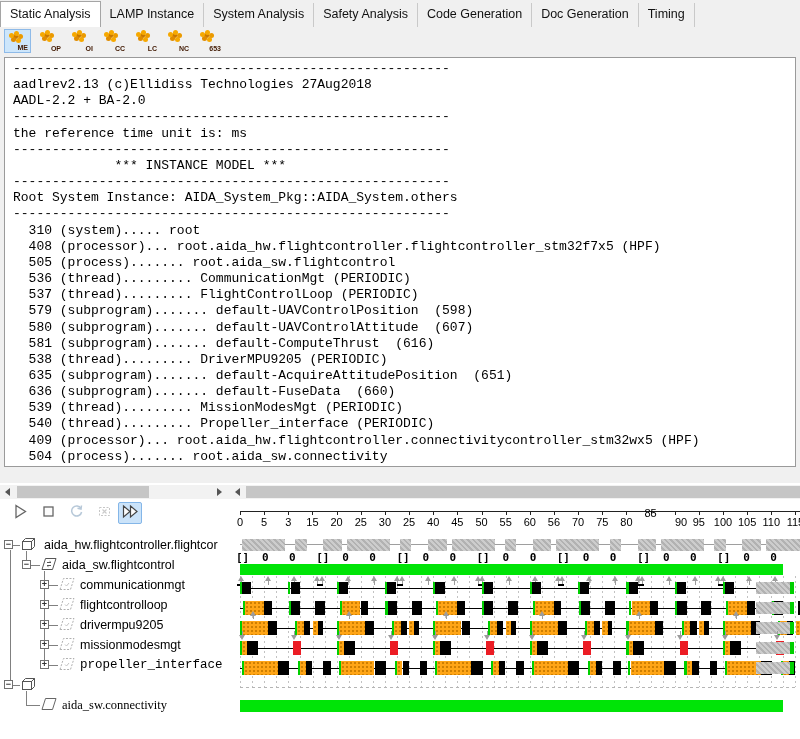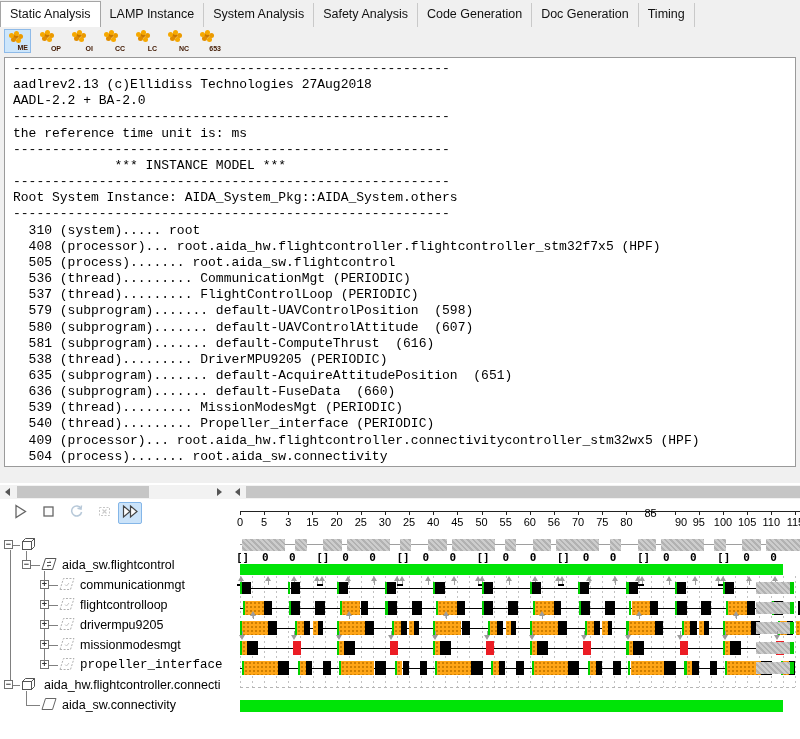--- a/index.html
+++ b/index.html
@@ -164,20 +164,21 @@
           <div class="tline" style="left: 26px; top: 178px; width: 14px; height: 1px;"></div>
           <div class="trow" style="top: 8px;">
             <div class="texp" style="left: 4px; top: 5px;">−</div>
             <span class="ticon" style="left: 20px; top: 2px;"><svg width="16" height="15" viewBox="0 0 16 15">
                 <g fill="#fff" stroke="#555" stroke-width="1">
                   <path d="M2.5 4.5 L5.5 1.5 L14.5 1.5 L11.5 4.5 Z"></path>
                   <path d="M11.5 4.5 L14.5 1.5 L14.5 9.5 L11.5 12.5 Z"></path>
                   <rect x="2.5" y="4.5" width="9" height="8"></rect>
                 </g>
               </svg></span>
+            <span class="tlab" style="left: 44px;">aida_hw.flightcontroller.flightcor</span>
           </div>
           <div class="trow" style="top: 28px;">
             <div class="texp" style="left: 22px; top: 5px;">−</div>
             <span class="ticon" style="left: 40px; top: 2px;"><svg width="18" height="14" viewBox="0 0 18 14">
                 <polygon points="2,12.5 5.5,1.5 16,1.5 12.5,12.5" fill="#fff" stroke="#555"></polygon>
                 <path d="M7 5.5 h4 M11 5.5 l-1.4 -1.2 M7 8.5 h4 M7 8.5 l1.4 1.2" stroke="#555" fill="none"></path>
               </svg></span>
             <span class="tlab" style="left: 62px;">aida_sw.flightcontrol</span>
           </div>
           <div class="trow" style="top: 48px;">
@@ -222,27 +223,26 @@
           </div>
           <div class="trow" style="top: 148px;">
             <div class="texp" style="left: 4px; top: 5px;">−</div>
             <span class="ticon" style="left: 20px; top: 2px;"><svg width="16" height="15" viewBox="0 0 16 15">
                 <g fill="#fff" stroke="#555" stroke-width="1">
                   <path d="M2.5 4.5 L5.5 1.5 L14.5 1.5 L11.5 4.5 Z"></path>
                   <path d="M11.5 4.5 L14.5 1.5 L14.5 9.5 L11.5 12.5 Z"></path>
                   <rect x="2.5" y="4.5" width="9" height="8"></rect>
                 </g>
               </svg></span>
-            <span class="tlab" style="left: 44px;">aida_hw.flightcontroller.connecti</span>
           </div>
           <div class="trow" style="top: 168px;">
             <span class="ticon" style="left: 40px; top: 2px;"><svg width="18" height="14" viewBox="0 0 18 14">
                 <polygon points="2,12.5 5.5,1.5 16,1.5 12.5,12.5" fill="none" stroke="#666"></polygon>
               </svg></span>
-            <span class="tlab" style="left: 62px;">aida_sw.connectivity</span>
+            <span class="tlab" style="left: 62px; font-family: Liberation Serif, serif;">aida_sw.connectivity</span>
           </div>
         </div>
     </div>
     <div class="right-panel" id="right-panel">
       <div class="hscroll" style="left:0;width:570px;">
         <div class="hs-btn" style="left:0;">
             <div class="tri-l"></div>
           </div>
         <div class="hs-thumb" style="left:16px;width:554px;"></div>
       </div>

